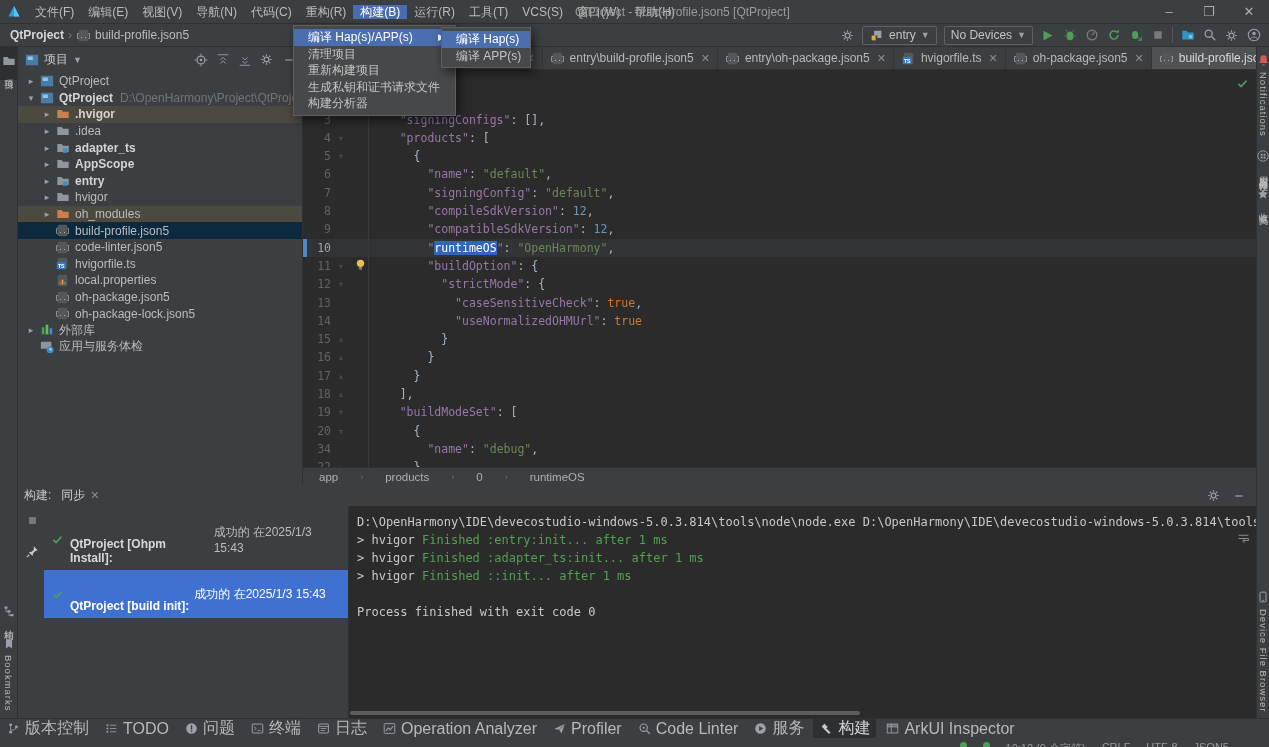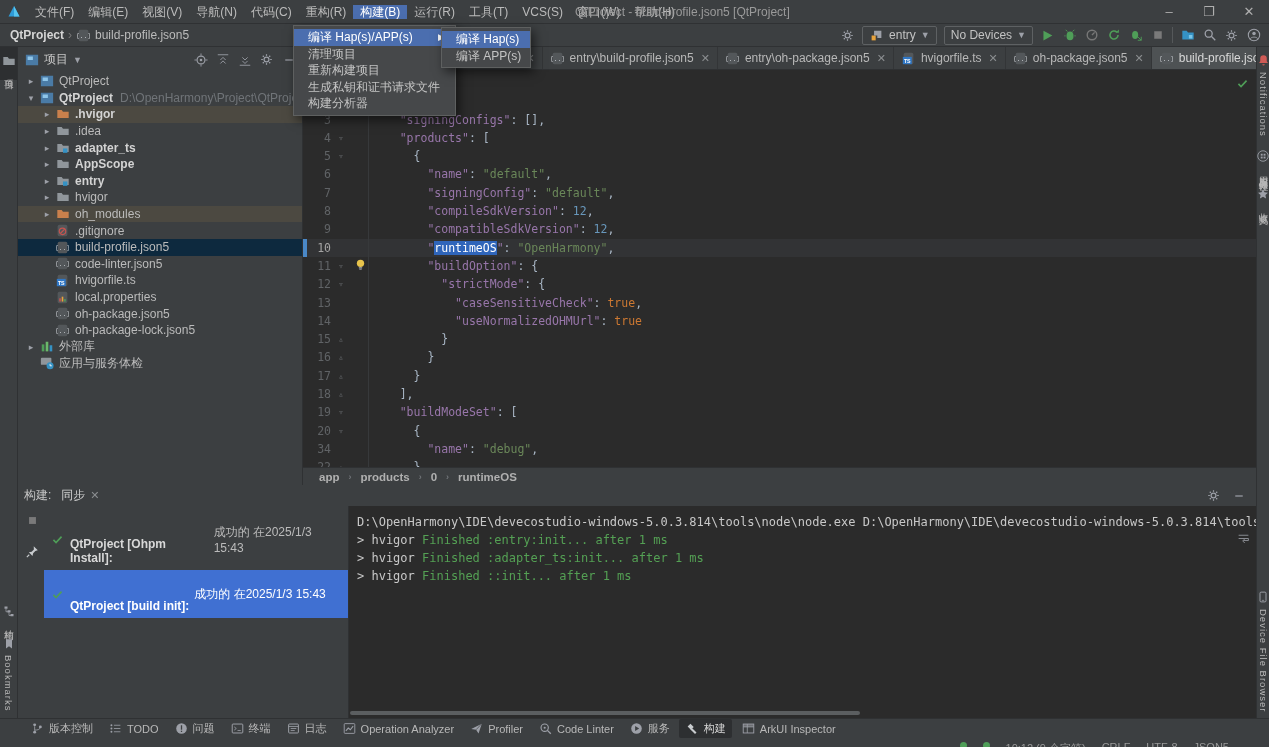--- a/index.html
+++ b/index.html
@@ -76,22 +76,22 @@
   .g-ann { width:20px; border-right:1px solid #37393b; flex:0 0 auto; }
   .code-line.cur .g-num { color:#a4a3a3; }
   .ct { padding-left:3px; }
   .k{color:#9876aa}.s{color:#6a8759}.n{color:#6897bb}.kw{color:#cc7832}.p{color:#a9b7c6}
   .ksel{ color:#ffffff; background:#2f65ba; }
   .gutter-cur-bar { position:absolute; left:0; width:4px; height:18.3px; background:#4a88c7; }
   .bulb { position:absolute; left:50px; }
   .insp-ok { position:absolute; right:6px; top:6px; }
 
   .editor-crumbs { position:absolute; left:303px; top:467px; right:13px; height:18px; background:#3c3f41;
-    border-top:1px solid #2f3133; display:flex; align-items:center; gap:9px; padding-left:16px;
-    font-size:11.5px; color:#b0b0b0; z-index:4;font-weight:bold; }
+    border-top:1px solid #2f3133; display:flex; align-items:center; gap:22px; padding-left:16px;
+    font-size:11.5px; color:#b0b0b0; z-index:4; }
   .ec-sep { color:#707478; font-size:9px; }
 
   
   .popup { position:absolute; background:#46484a; border:1px solid #5e6060;
     box-shadow:3px 4px 10px rgba(0,0,0,.55); z-index:60; padding:3px 0; }
   .menu-popup { left:293px; top:25px; width:163px; }
   .submenu-popup { left:441px; top:27px; width:90px; }
   .pm-item { height:16.6px; line-height:16.6px; padding:0 10px 0 14px; color:#c3c3c3; display:flex; align-items:center; white-space:nowrap; }
   .pm-item.hl { background:#4b6eaf; color:#fff; }
   .pm-arrow { margin-left:auto; font-size:9px; }
@@ -112,22 +112,22 @@
   .console { position:absolute; left:330px; top:21px; right:0; bottom:0; background:#2b2b2b;
     border-left:1px solid #2f3133; font-family:"DejaVu Sans Mono",monospace; font-size:12px;
     line-height:18px; padding:7px 8px; overflow:hidden; color:#c8c8c8; }
   .con-line { white-space:pre; }
   .con-g { color:#54a054; }
   .con-wrap-ico { position:absolute; right:5px; top:25px; }
   .h-scroll { position:absolute; left:332px; bottom:3px; width:510px; height:4px; background:#5b5e60; border-radius:2px; }
 
   
   .statusbar { position:absolute; left:0; right:0; top:718px; height:20px; background:#3c3f41;
-    border-top:1px solid #2f3133; display:flex; gap:3px; padding-left:24px;
-    font-size:11px; z-index:6; }
+    border-top:1px solid #2f3133; display:flex; gap:3px; 
+    font-size:16px; z-index:6; }
   .sb-btn { display:flex; align-items:center; gap:4px; padding:2px 6px; border-radius:2px; color:#b8b8b8; white-space:nowrap; }
   .sb-btn.active { background:#2d2f31; color:#d5d5d5; }
   .substatus { position:absolute; left:0; right:0; top:738px; height:9px; background:#3c3f41; overflow:hidden;
     display:flex; justify-content:flex-end; align-items:flex-start; gap:16px; padding:3px 40px 0 0;
     font-size:11px; color:#9a9a9a; z-index:6; }
   .dot { width:7px; height:7px; border-radius:50%; background:#4f9e58; margin-top:1px; }
 </style>
 </head>
 <body>
 
@@ -483,31 +483,20 @@
       </div>
       <div class="tree-row warm" style="padding-left: 22px;">
         <span class="chev">▸</span>
         <span class="t-ico">
           <svg width="14" height="14" viewBox="0 0 16 16">
             <path d="M1.5 3.5h5l1.5 2h6.5v7h-13z" fill="#c9804c"></path>
           </svg>
         </span>
         <span class="lbl">oh_modules</span>
       </div>
-      <div class="tree-row" style="padding-left: 22px;">
-        <span class="chev"></span>
-        <span class="t-ico">
-          <svg width="13" height="13" viewBox="0 0 16 16">
-            <rect x="2" y="1" width="12" height="14" rx="2" fill="#53575a"></rect>
-            <circle cx="8" cy="9" r="4" fill="none" stroke="#c75450" stroke-width="1.4"></circle>
-            <line x1="5.3" y1="11.7" x2="10.7" y2="6.3" stroke="#c75450" stroke-width="1.4"></line>
-          </svg>
-        </span>
-        <span class="lbl">.gitignore</span>
-      </div>
       <div class="tree-row sel" style="padding-left: 22px;">
         <span class="chev"></span>
         <span class="t-ico">
           <svg width="13" height="13" viewBox="0 0 16 16">
             <rect x="2" y="1" width="12" height="14" rx="2" fill="#53575a"></rect>
             <text x="8" y="11" font-size="8" fill="#c0c4c8" text-anchor="middle" font-family="monospace">{..}</text>
           </svg>
         </span>
         <span class="lbl">build-profile.json5</span>
       </div>
@@ -766,20 +755,21 @@
           <line x1="2" y1="8" x2="14" y2="8" stroke="#9da0a8"></line>
           <path d="M14 8v2.5H8" fill="none" stroke="#9da0a8"></path>
           <path d="M9.5 8.5L7 11l2.5 2.5" fill="none" stroke="#9da0a8"></path>
         </svg>
     </span>
   <div class="con-line"><span>D:\OpenHarmony\IDE\devecostudio-windows-5.0.3.814\tools\node\node.exe D:\OpenHarmony\IDE\devecostudio-windows-5.0.3.814\tools\hvigor</span></div>
       <div class="con-line"><span>&gt; hvigor </span><span class="con-g">Finished :entry:init... after 1 ms</span></div>
       <div class="con-line"><span>&gt; hvigor </span><span class="con-g">Finished :adapter_ts:init... after 1 ms</span></div>
       <div class="con-line"><span>&gt; hvigor </span><span class="con-g">Finished ::init... after 1 ms</span></div>
       <div class="con-line">&nbsp;</div>
+      <div class="con-line"><span>Process finished with exit code 0</span></div>
     </div>
   <div class="h-scroll"></div>
 </div>
 
 <div class="statusbar" id="statusbar">
     <span class="sb-btn">
       <span class="ico">
         <svg width="13" height="13" viewBox="0 0 16 16">
           <circle cx="4.5" cy="3.5" r="1.8" fill="#9da0a8"></circle>
           <circle cx="4.5" cy="12.5" r="1.8" fill="#9da0a8"></circle>

